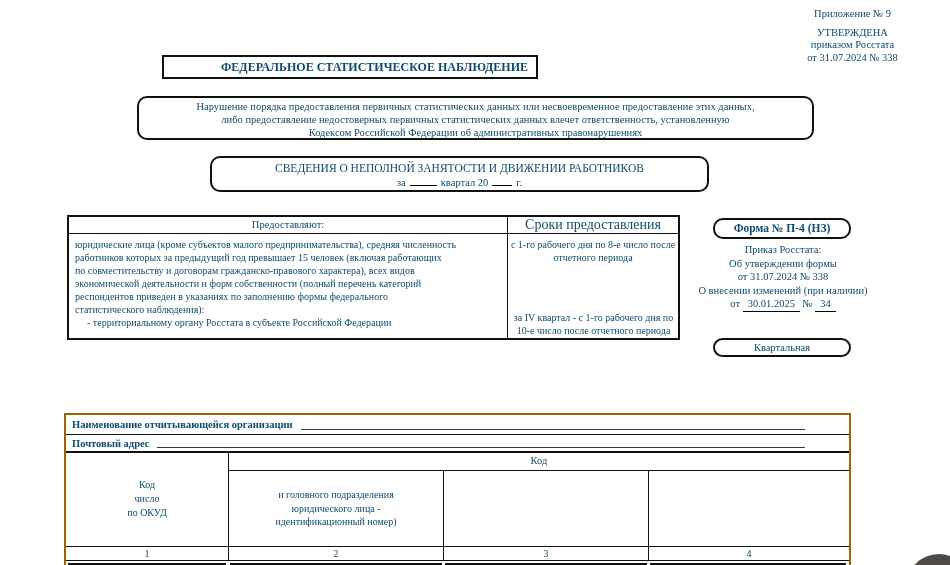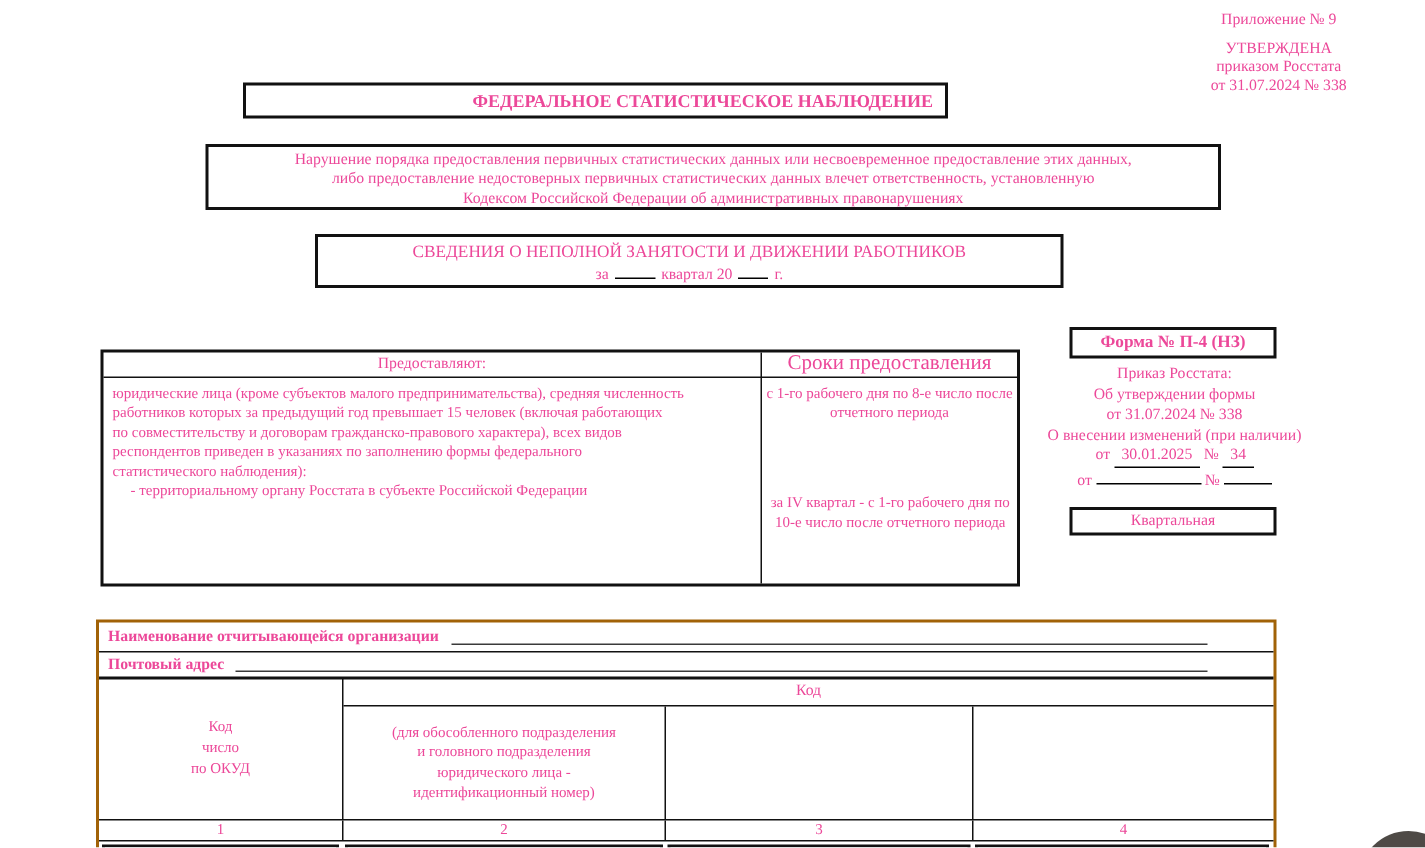--- a/index.html
+++ b/index.html
@@ -1,49 +1,49 @@
 <!DOCTYPE html>
 <html><head>
 <meta charset="utf-8">
 <style>
   * { margin:0; padding:0; box-sizing:border-box; }
   html,body { background:#ffffff; }
   .page {
     position:relative; width:950px; height:565px; overflow:hidden;
-    background:#fff; color:#ec4899;
+    background:#fff; color:#0c4a6e;
     font-family:"Liberation Serif", "DejaVu Serif", serif;
   }
   .abs { position:absolute; }
   .box { border:2px solid #111; }
-  .center { text-align:center; }
+  .center { text-align:center;border-radius:10px; }
 
   
   .appendix-block { left:770px; top:8px; width:165px; text-align:center;
                     font-size:10.5px; line-height:12.5px; }
   .appendix-line1 { margin-bottom:6px; }
 
   
-  .title-box { left:162px; top:55px; width:470px; height:24px;
+  .title-box { left:162px; top:55px; width:376px; height:24px;
                font-weight:bold; font-size:12px; line-height:20px;
                text-align:right; padding-right:8px; }
 
   
   .warning-box { left:137px; top:96px; width:677px; height:44px;
                  font-size:10.5px; line-height:12.8px; padding-top:3px; }
 
   
   .svedeniya-box { left:210px; top:156px; width:499px; height:36px; padding-top:3px; }
   .svedeniya-title { font-size:11.5px; line-height:14px; }
   .svedeniya-period { font-size:10.5px; line-height:15px; }
   .blank { display:inline-block; border-bottom:1px solid #000; height:11px; vertical-align:baseline; }
   .blank-q { width:27px; margin:0 4px; }
   .blank-y { width:20px; margin:0 4px; }
 
   
-  .prov-table { left:67px; top:233px; width:613px; height:158px; }
+  .prov-table { left:67px; top:215px; width:613px; height:125px; }
   .prov-vline { position:absolute; left:438px; top:0; bottom:0; width:1px; background:#111; }
   .prov-hline { position:absolute; left:0; top:16px; right:0; height:1px; background:#111; }
   .prov-h1 { position:absolute; left:0; top:0; width:438px; height:16px;
              font-size:10.5px; line-height:16px; text-align:center; }
   .prov-h2 { position:absolute; left:439px; top:0; right:0; height:16px;
              font-size:14px; line-height:16px; text-align:center; }
   .prov-body { position:absolute; left:6px; top:21px; width:428px;
                font-size:10px; line-height:13px; }
   .prov-line-indent { padding-left:12px; }
   .deadline-top { position:absolute; left:441px; top:21px; width:166px;
@@ -127,20 +127,21 @@
 
   <div class="abs box prov-table">
     <div class="prov-vline"></div>
     <div class="prov-hline"></div>
     <div class="prov-h1">Предоставляют:</div>
     <div class="prov-h2">Сроки предоставления</div>
     <div class="prov-body">
       <div>юридические лица (кроме субъектов малого предпринимательства), средняя численность</div>
       <div>работников которых за предыдущий год превышает 15 человек (включая работающих</div>
       <div>по совместительству и договорам гражданско-правового характера), всех видов</div>
+      <div>экономической деятельности и форм собственности (полный перечень категорий</div>
       <div>респондентов приведен в указаниях по заполнению формы федерального</div>
       <div>статистического наблюдения):</div>
       <div class="prov-line-indent">- территориальному органу Росстата в субъекте Российской Федерации</div>
     </div>
     <div class="deadline-top">с 1-го рабочего дня по 8-е число после отчетного периода</div>
     <div class="deadline-bottom">за IV квартал - с 1-го рабочего дня по 10-е число после отчетного периода</div>
   </div>
 
   <div class="abs box form-box center">
     <span>Форма № П-4 (НЗ)</span>
@@ -150,26 +151,20 @@
     <div>Приказ Росстата:</div>
     <div>Об утверждении формы</div>
     <div>от 31.07.2024 № 338</div>
     <div>О внесении изменений (при наличии)</div>
     <div>
       <span>от</span>
       <span class="ub">30.01.2025</span>
       <span>№</span>
       <span class="ub">34</span>
     </div>
-    <div>
-      <span>от</span>
-      <span class="ub-empty-date"></span>
-      <span>№</span>
-      <span class="ub-empty-num"></span>
-    </div>
   </div>
 
   <div class="abs box kvartal-box center">
     <span>Квартальная</span>
   </div>
 
   <div class="abs org-table">
     <div class="org-row1">
       <span>Наименование отчитывающейся организации</span>
       <span class="fill-line"></span>
@@ -180,21 +175,20 @@
     </div>
 
     <div class="okud-cell">
       <div>Код</div>
       <div>число</div>
       <div>по ОКУД</div>
     </div>
     <div class="kod-header">Код</div>
 
     <div class="sub-col2">
-      <div>(для обособленного подразделения</div>
       <div>и головного подразделения</div>
       <div>юридического лица -</div>
       <div>идентификационный номер)</div>
     </div>
     <div class="sub-col3"></div>
     <div class="sub-col4"></div>
 
     <div class="num-row">
       <div class="num-cell nc1">1</div>
       <div class="num-cell nc2">2</div>

